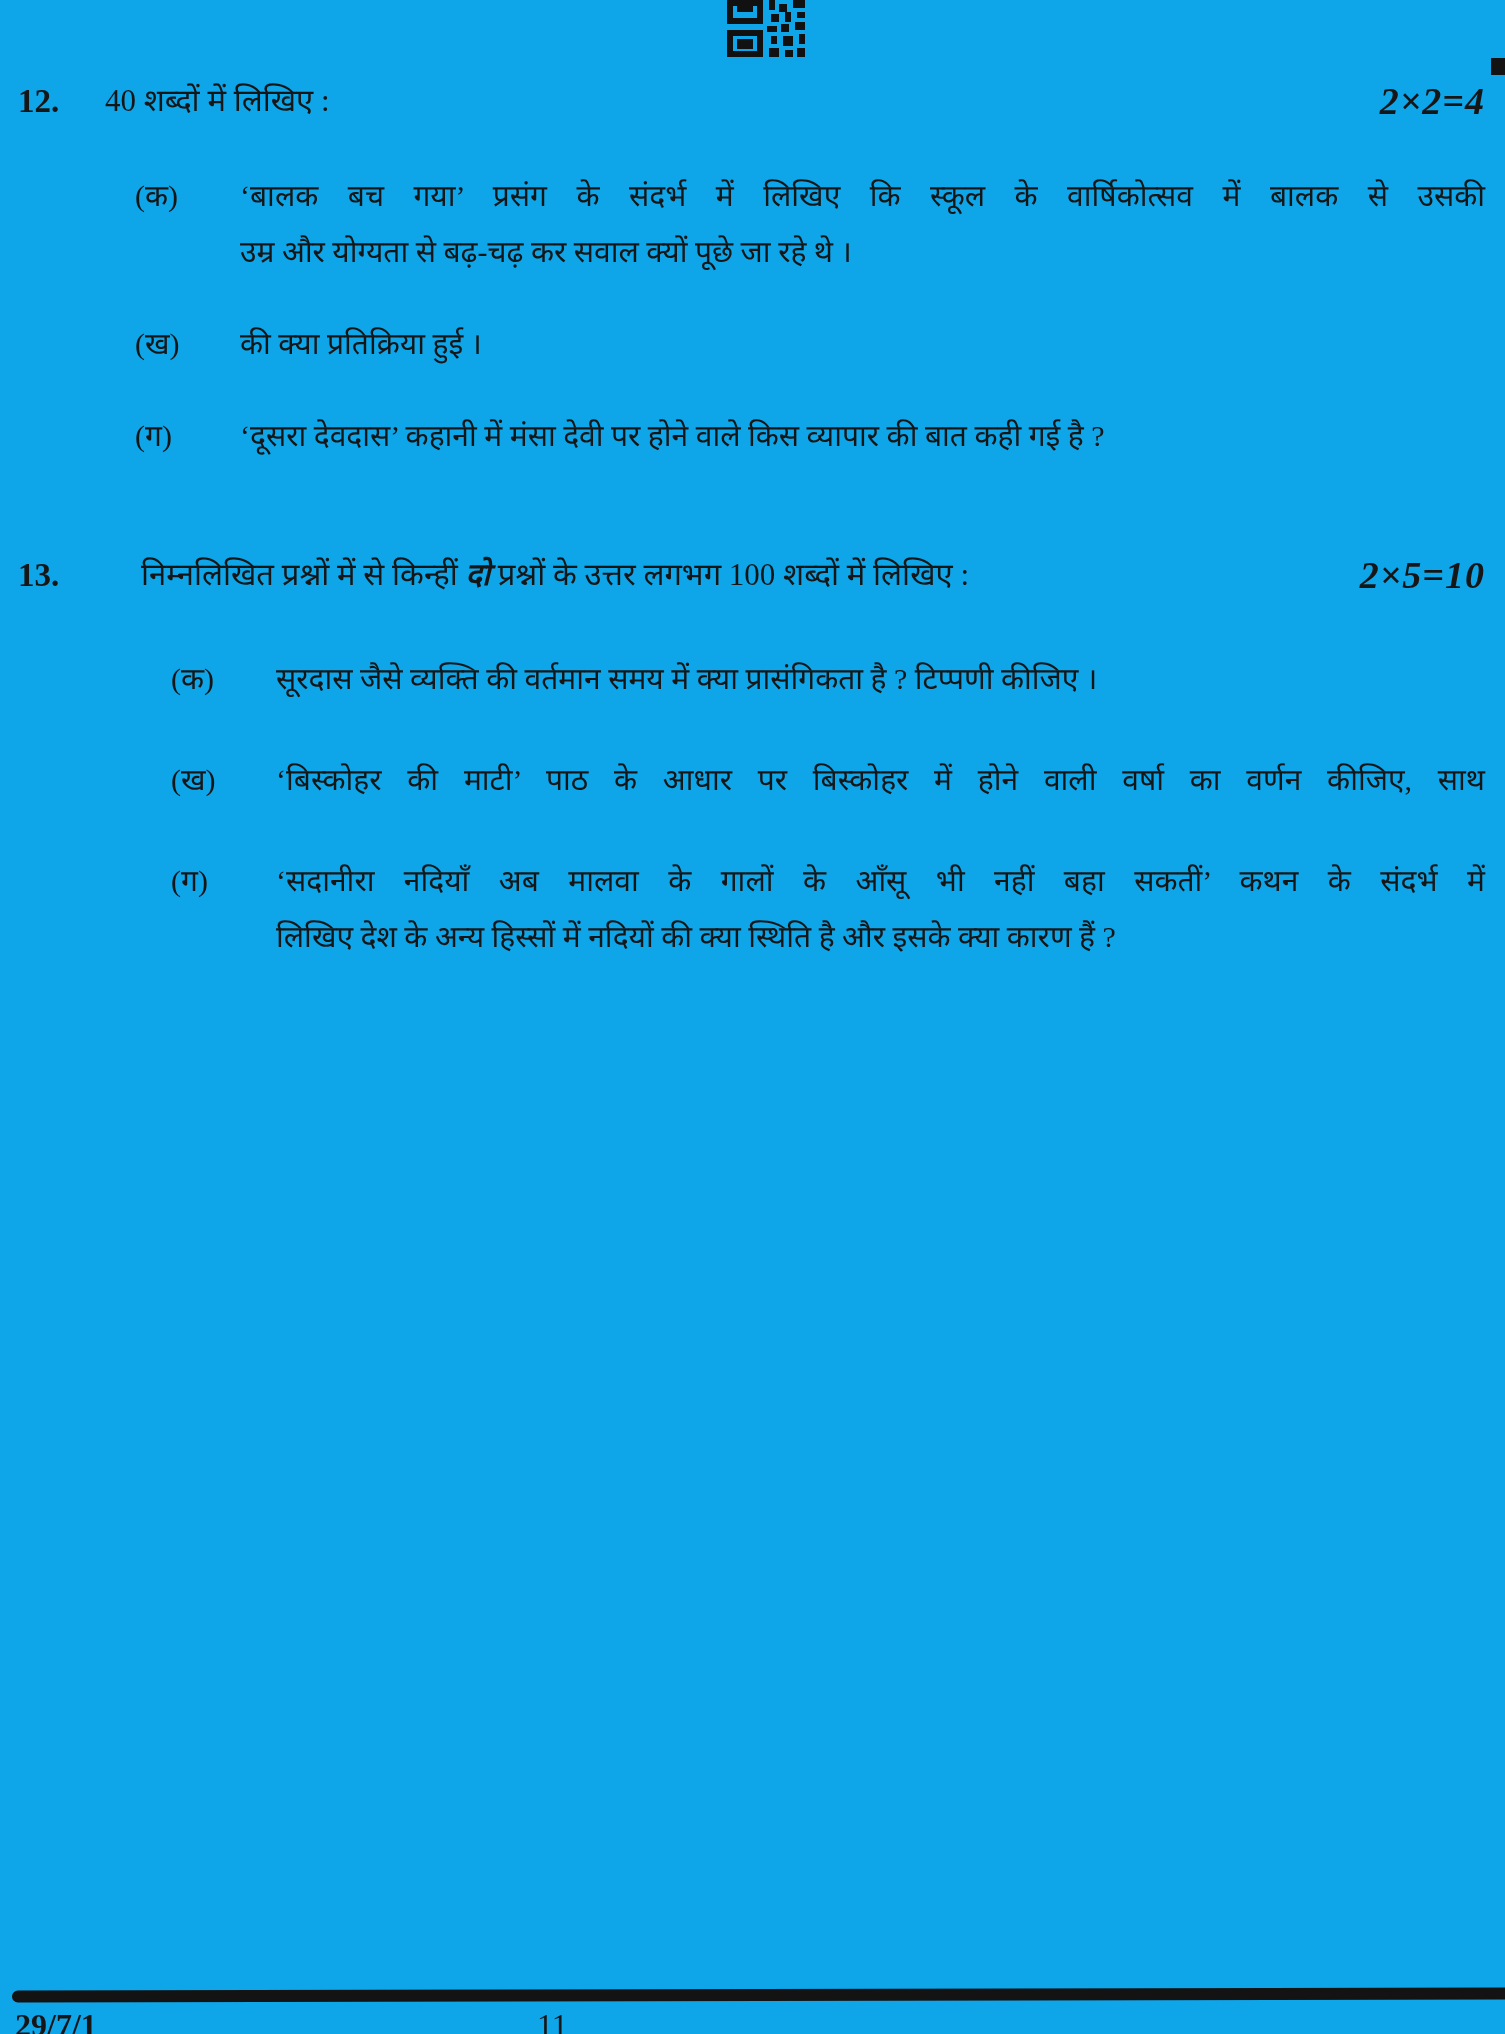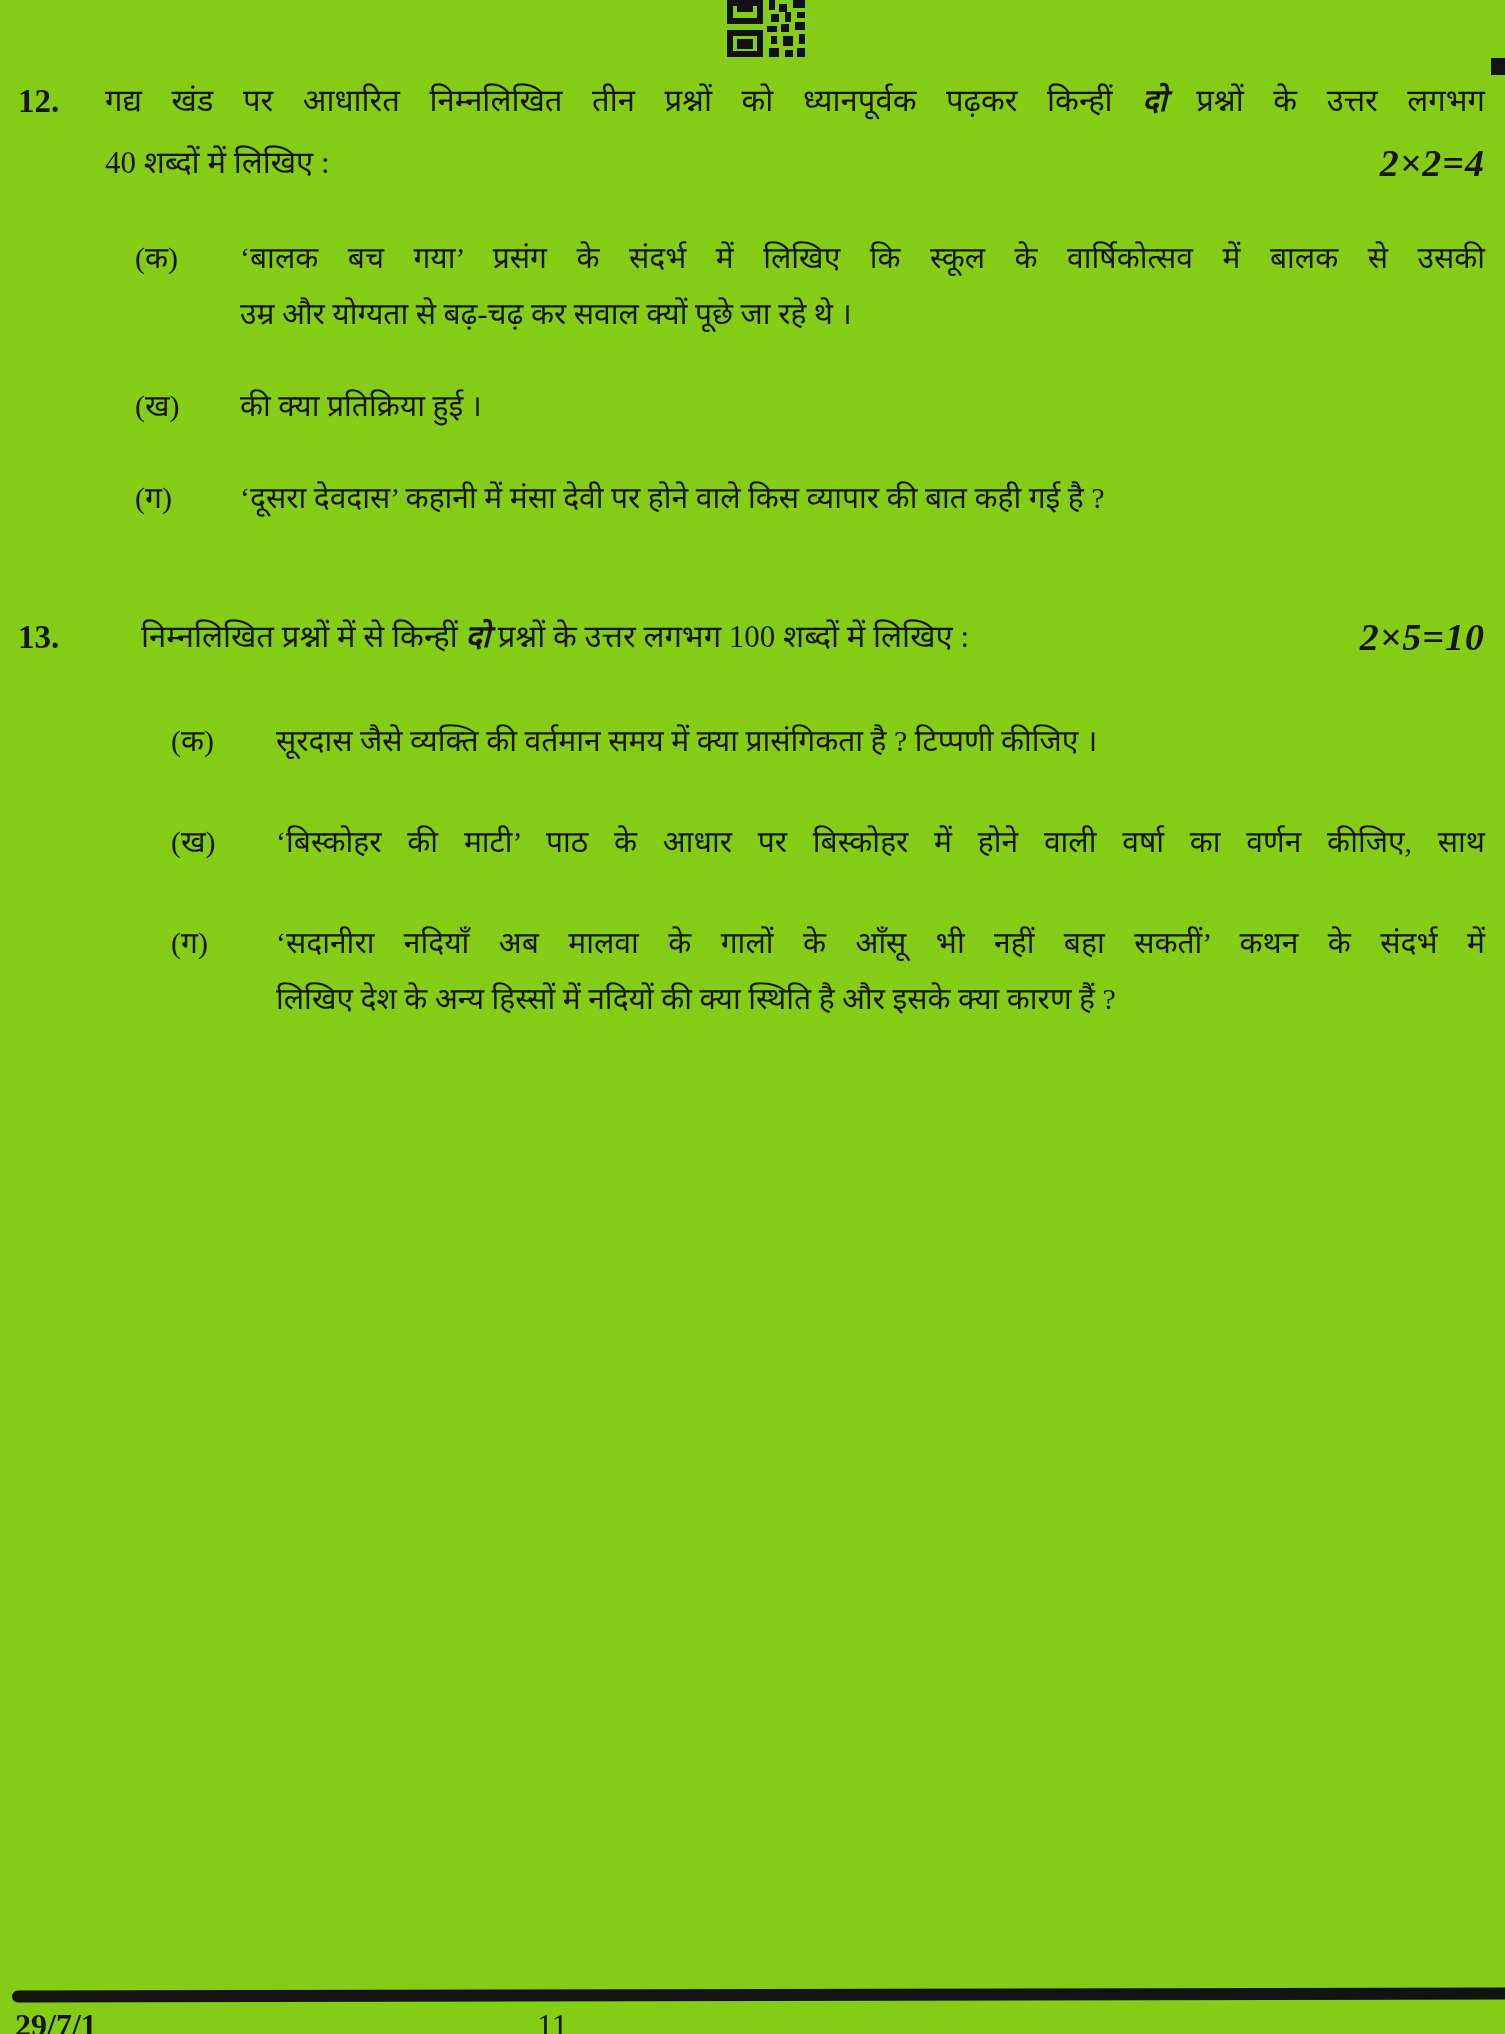--- a/index.html
+++ b/index.html
@@ -1,20 +1,20 @@
 <!DOCTYPE html>
 <html lang="hi"><head>
 <meta charset="utf-8">
 <style>
   * { margin:0; padding:0; box-sizing:border-box; }
   html,body { background:#e9e9e9; }
   body { font-family:"Liberation Serif", serif; }
   .page {
     position:relative; width:1505px; height:2034px;
-    background:#84cc16; color:#161616; overflow:hidden;
+    background:#0ea5e9; color:#161616; overflow:hidden;
     margin:0 auto;
   }
   .qr { position:absolute; left:727px; top:0; width:78px; height:57px; }
   .qr svg { width:100%; height:100%; }
   .scan-mark { position:absolute; right:0; top:58px; width:14px; height:17px; background:#131313; }
 
   .q { display:flex; }
   .q-12 { margin-top:70px; }
   .q-13 { margin-top:80px;gap:36px; }
   .qnum { width:105px; padding-left:18px; font-weight:bold; font-size:33px; line-height:62px; }
@@ -75,23 +75,20 @@
       <rect x="58" y="50" width="8" height="7"></rect>
       <rect x="70" y="48" width="8" height="9"></rect>
     </svg>
   </div>
 
   <div class="scan-mark"></div>
 
   <section class="q q-12">
     <div class="qnum">12.</div>
     <div class="qbody">
-      <div class="intro-line stretch">
-        <span>गद्य खंड पर आधारित निम्नलिखित तीन प्रश्नों को ध्यानपूर्वक पढ़कर किन्हीं </span><span class="emph">दो</span><span> प्रश्नों के उत्तर लगभग</span>
-      </div>
       <div class="intro-line">
         <span>40 शब्दों में लिखिए :</span>
         <span class="marks">2×2=4</span>
       </div>
 
       <div class="sub">
         <div class="sublabel">(क)</div>
         <div class="subbody">
           <div class="stretch">‘बालक बच गया’ प्रसंग के संदर्भ में लिखिए कि स्कूल के वार्षिकोत्सव में बालक से उसकी</div>
           <div>उम्र और योग्यता से बढ़-चढ़ कर सवाल क्यों पूछे जा रहे थे ।</div>

